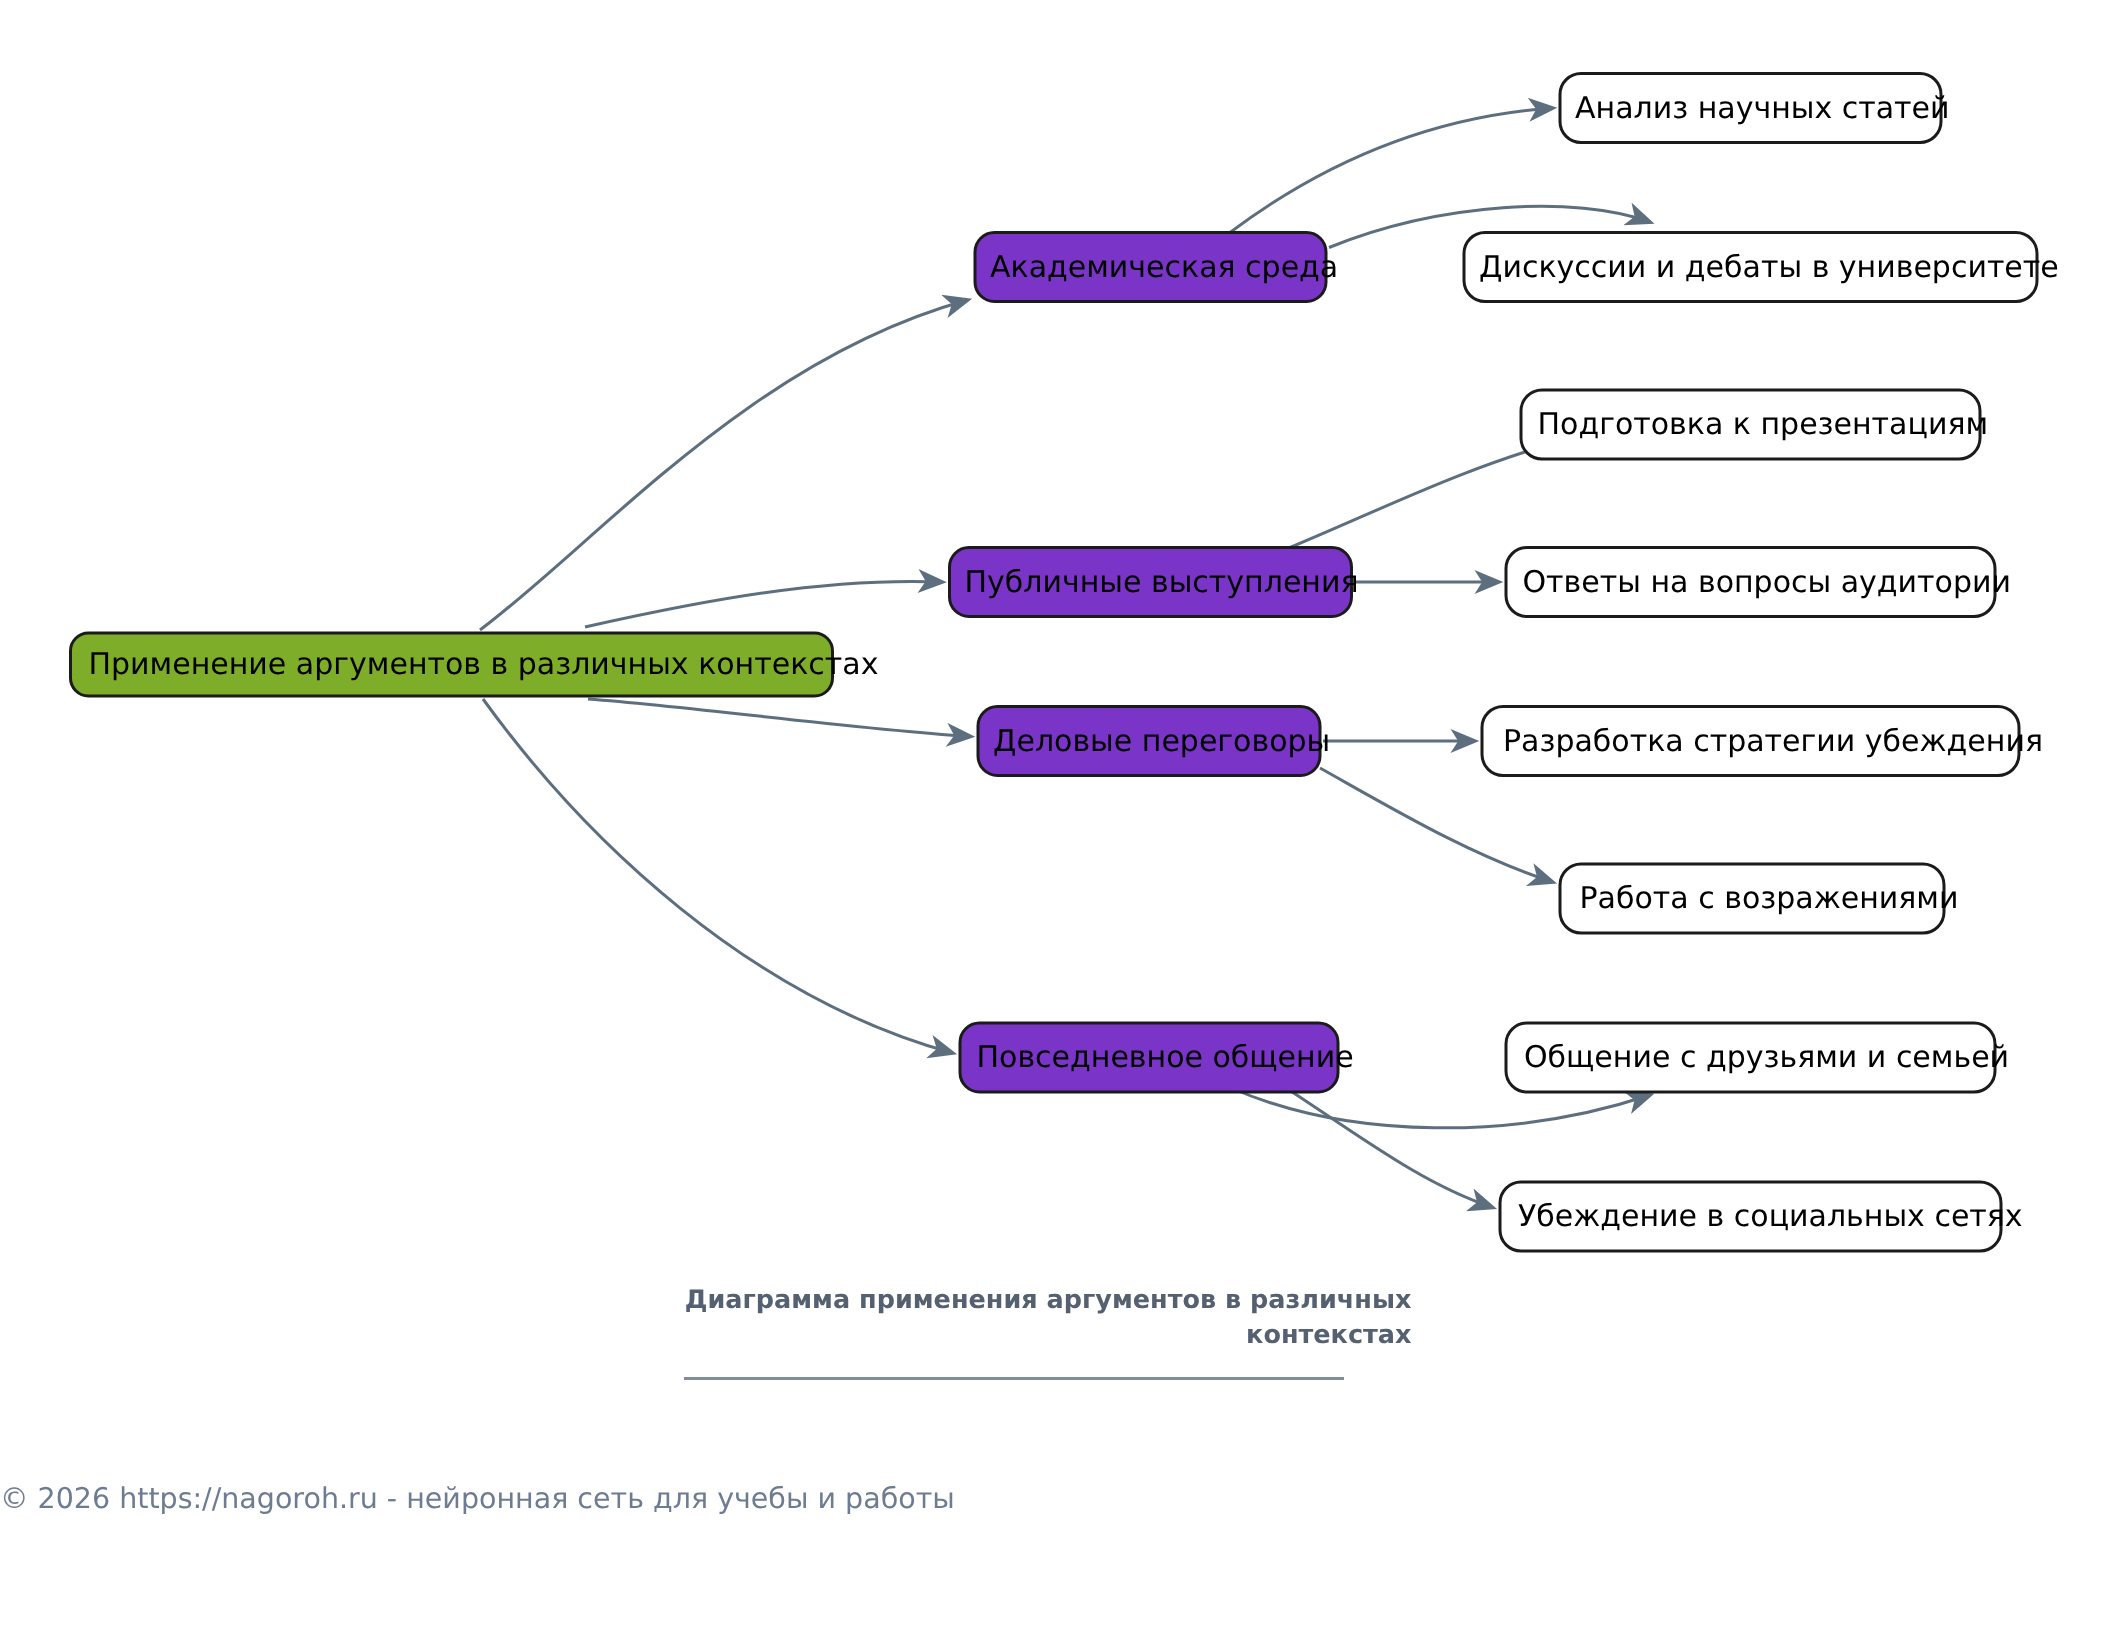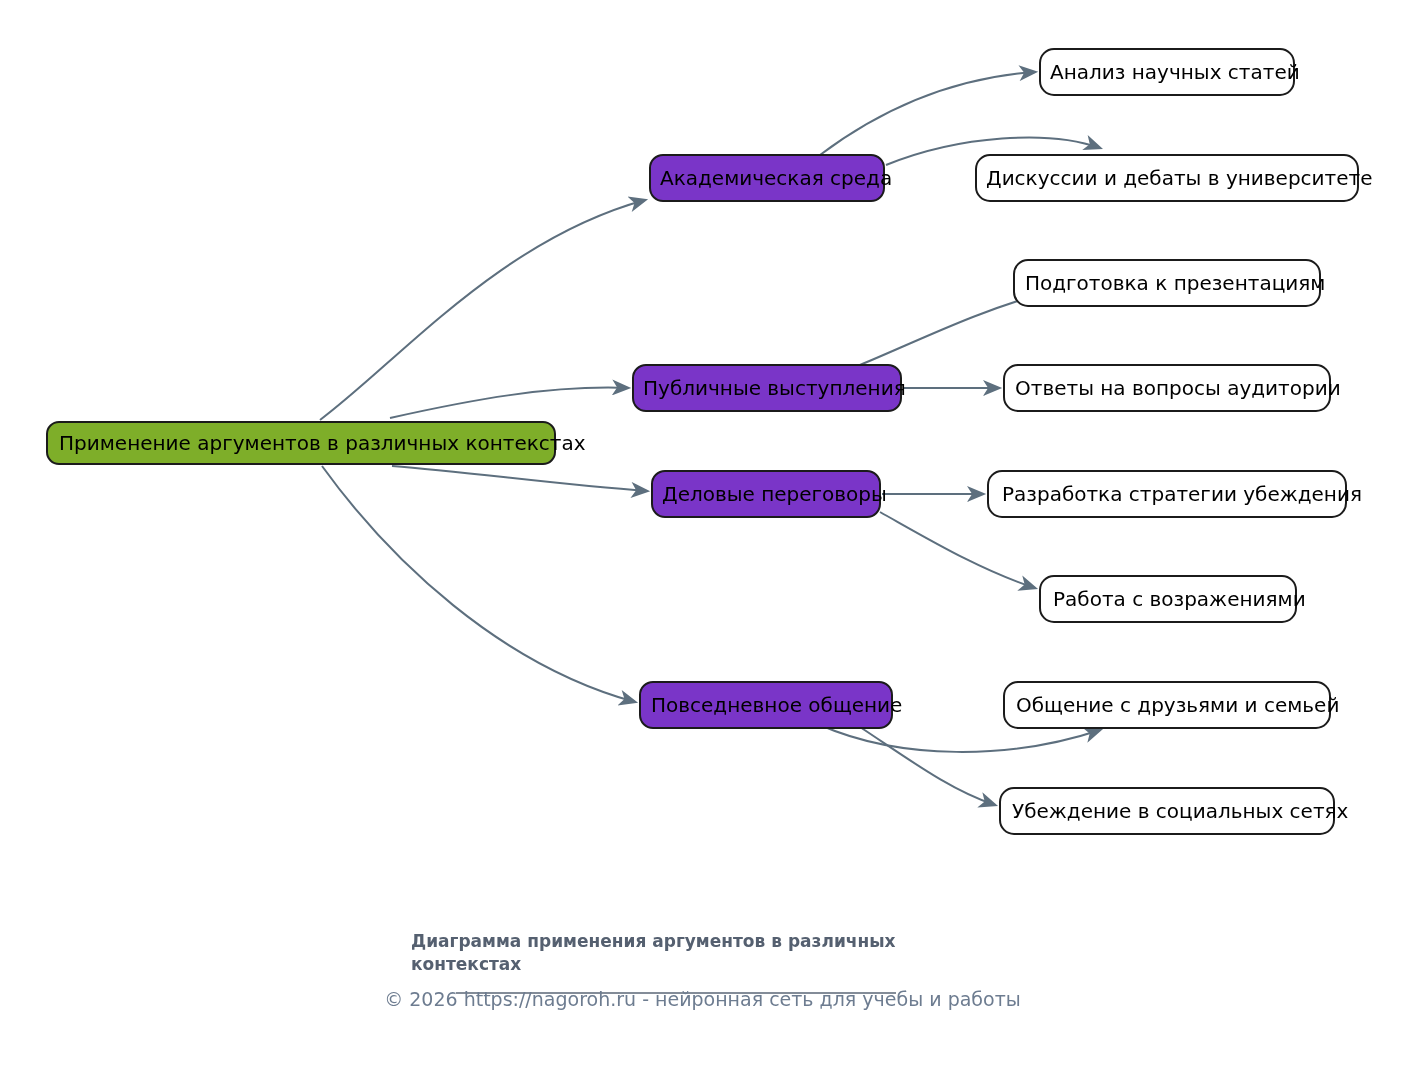--- a/index.html
+++ b/index.html
@@ -44,23 +44,23 @@
   }
   .node-label {
     font-family: "DejaVu Sans", "Liberation Sans", sans-serif;
     font-size: 20px;
     fill: #000000;
     dominant-baseline: middle;
   }
   .caption-wrap {
     position: absolute;
     left: 0;
-    top: 930px;
+    top: 856px;
     width: 1352px;
-    text-align: left;
+    text-align: right;
   }
   .caption-title {
     font-family: "DejaVu Sans", "Liberation Sans", sans-serif;
     font-size: 17px;
     font-weight: bold;
     color: #556070;
     line-height: 1.35;
     width: 530px;
     margin: 0 auto;
   }
@@ -69,21 +69,21 @@
     height: 0;
     margin: 16px auto 0 auto;
     border-top: 2px solid #5a6676;
     opacity: 0.75;
   }
   .footer-wrap {
     position: absolute;
     left: 0;
     top: 988px;
     width: 1405px;
-    text-align: center;
+    text-align: left;
   }
   .footer-text {
     font-family: "DejaVu Sans", "Liberation Sans", sans-serif;
     font-size: 19px;
     color: #6d7c90;
   }
 </style>
 </head>
 <body>
 

